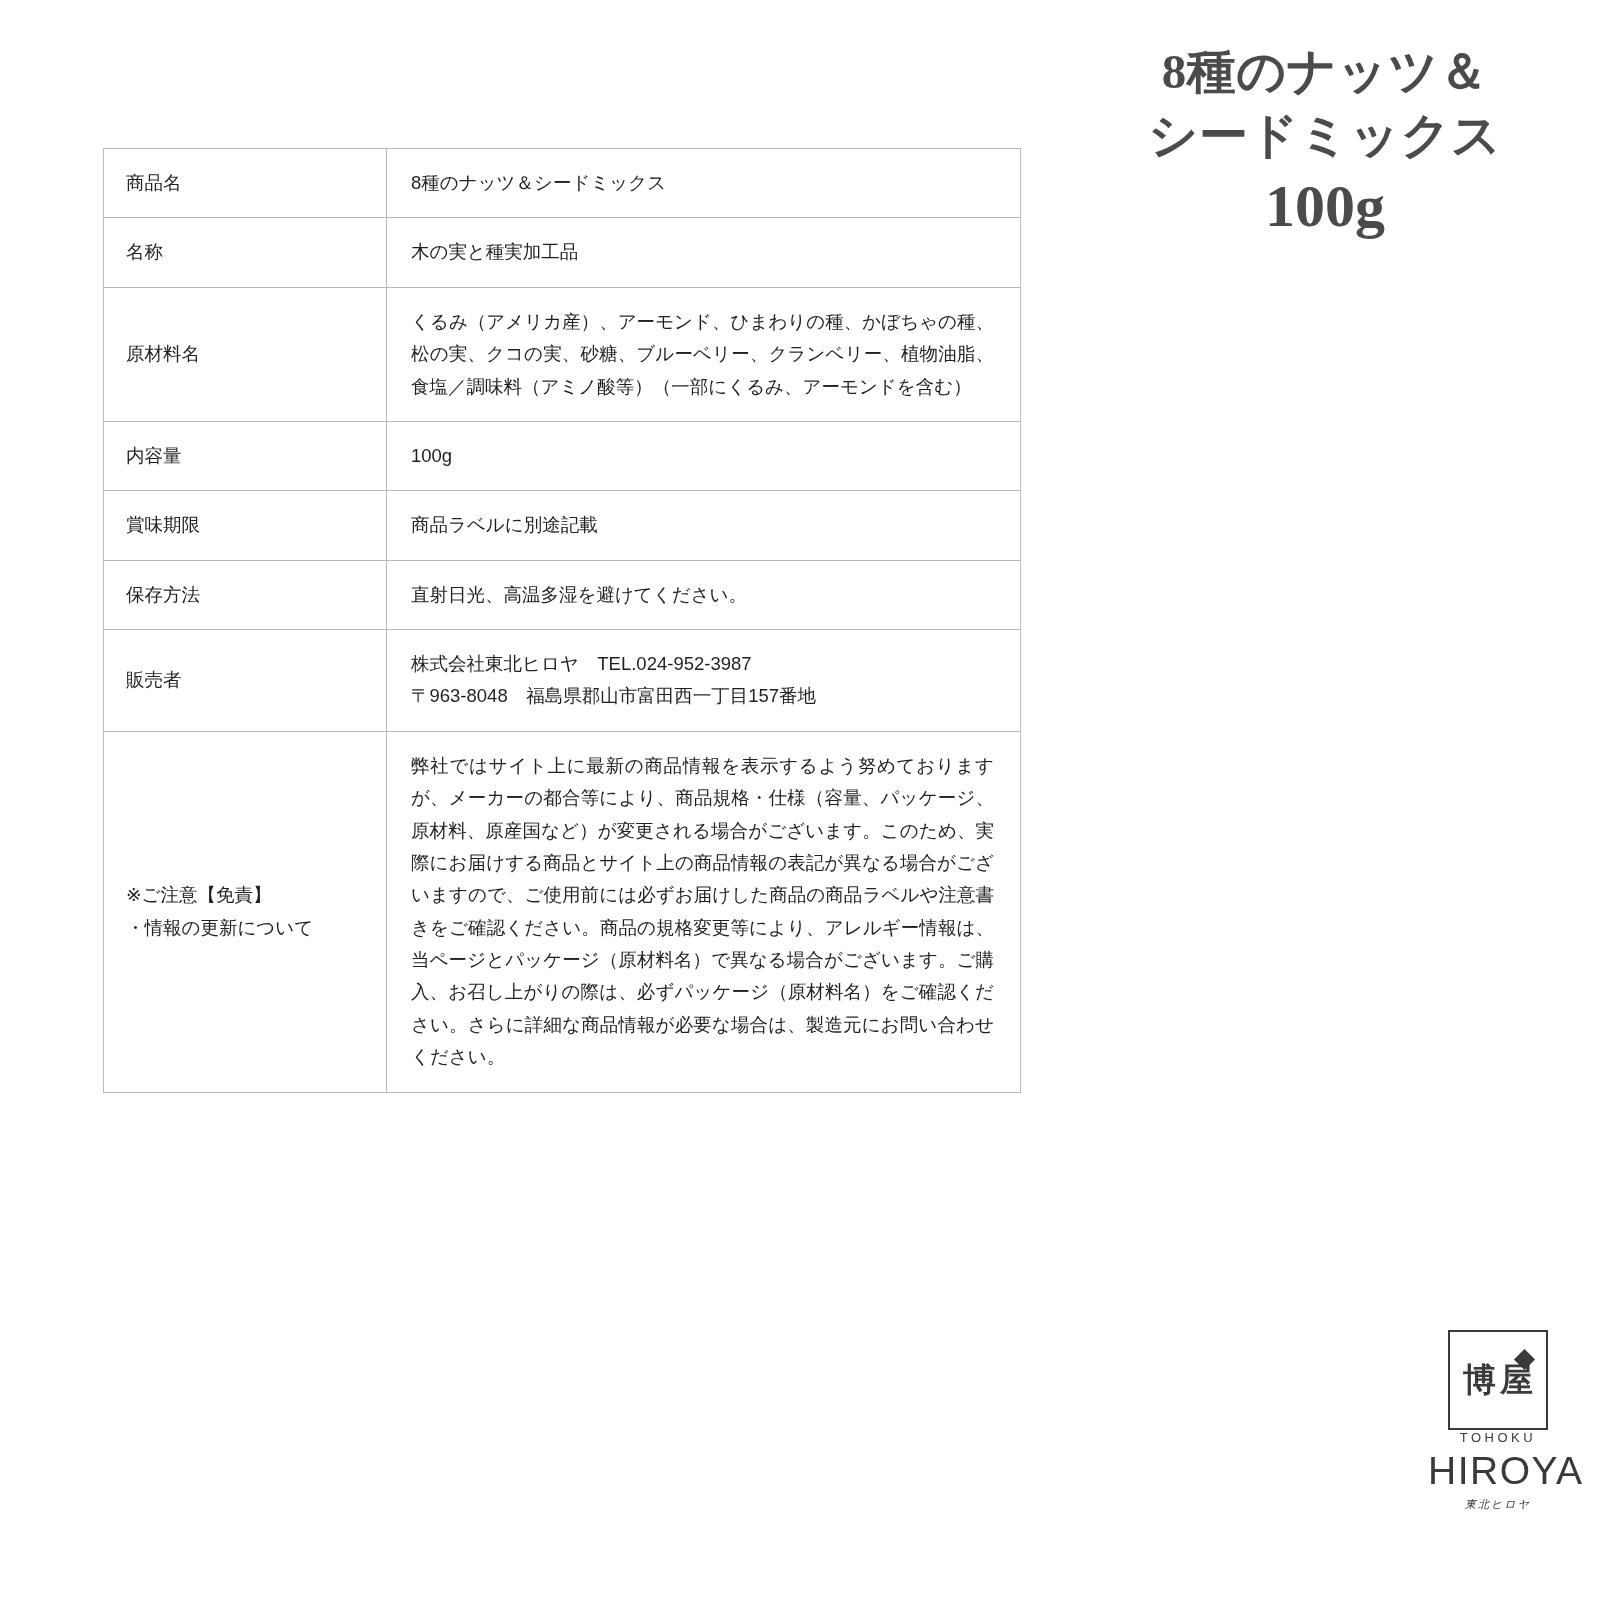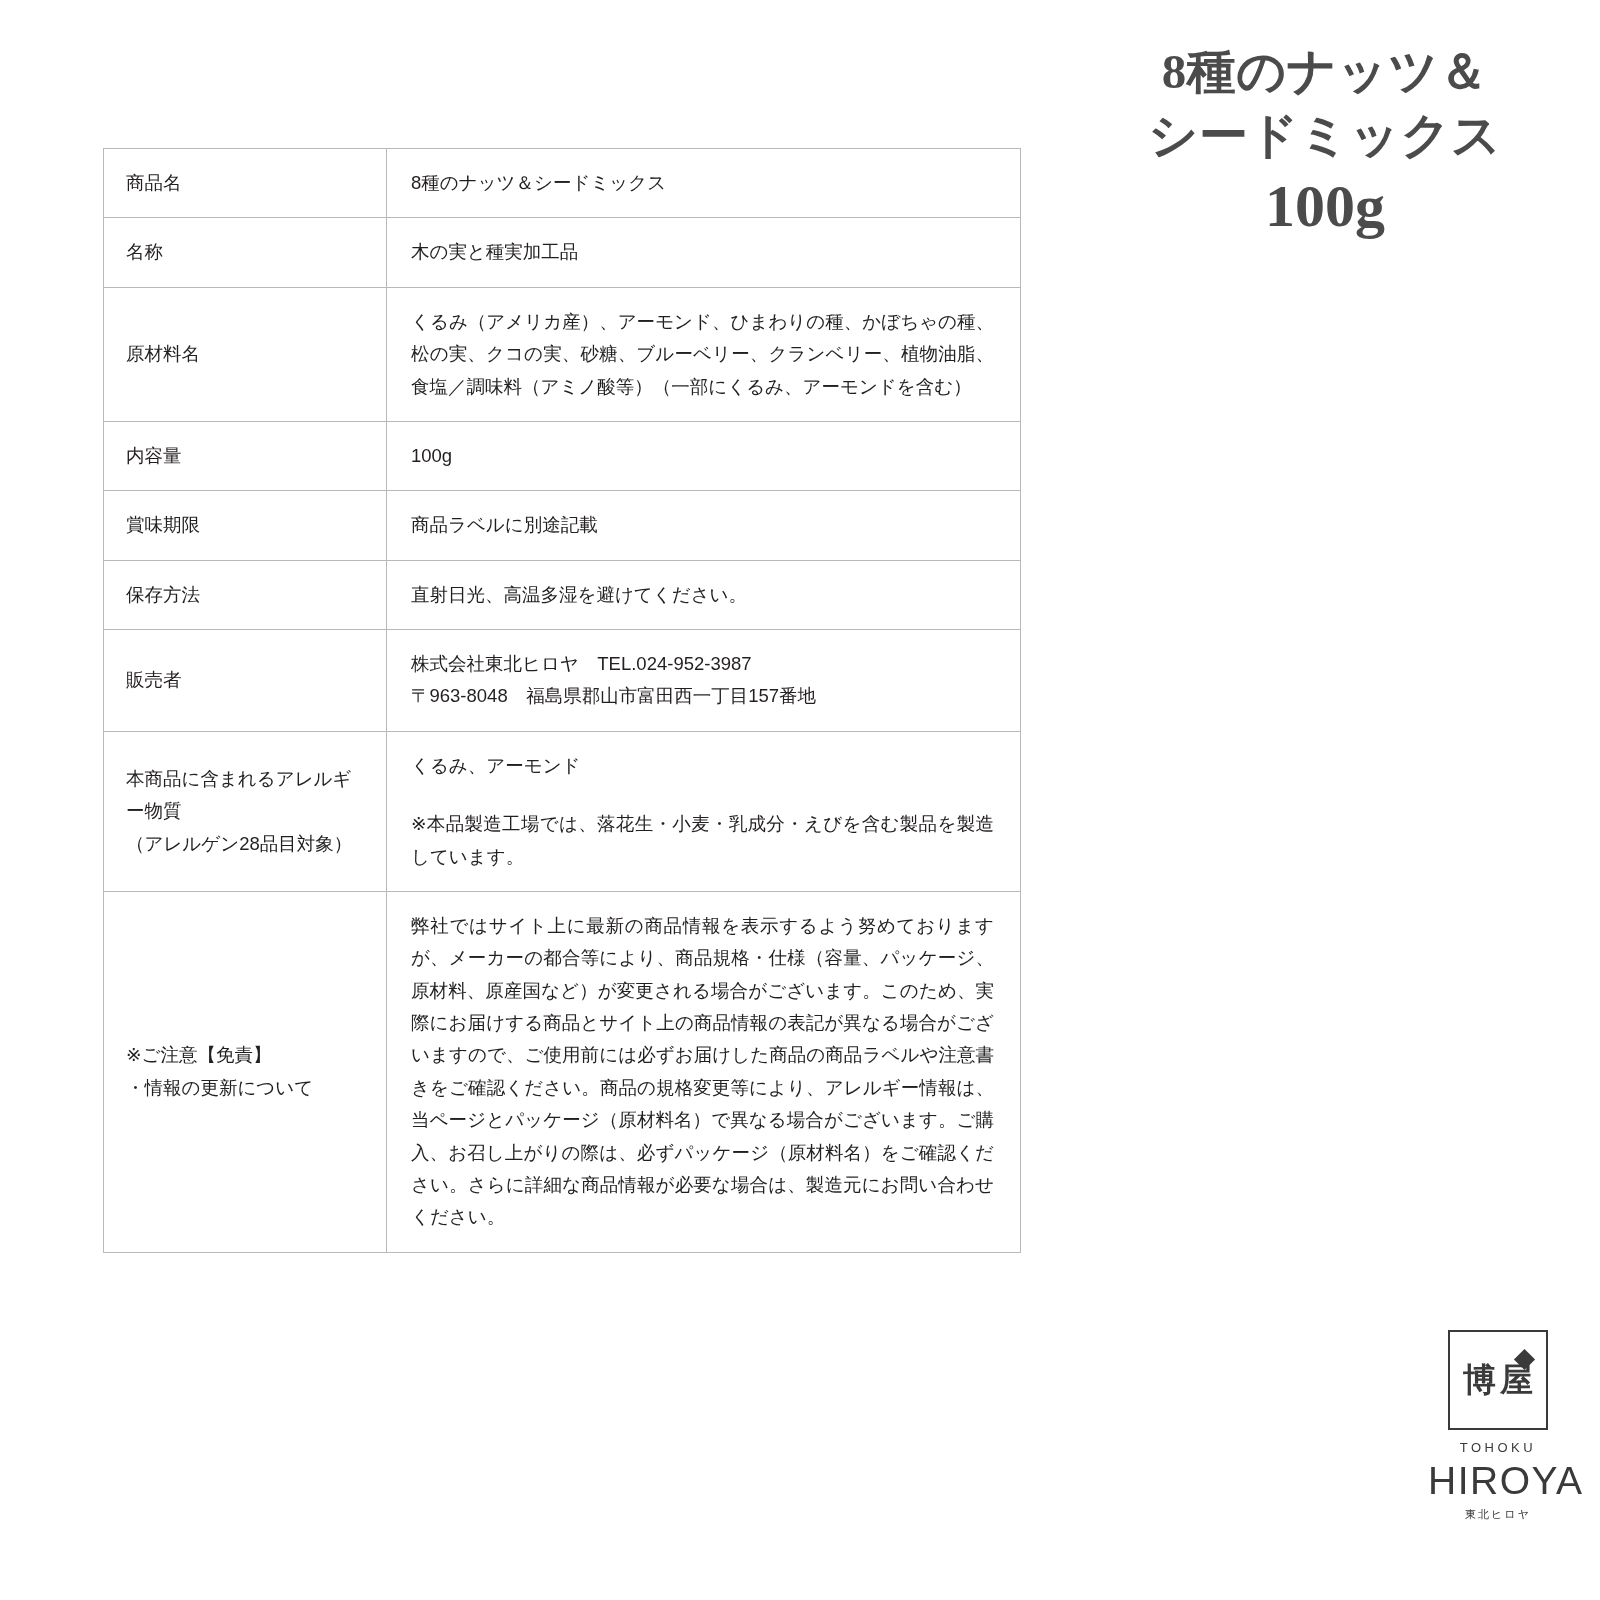--- a/index.html
+++ b/index.html
@@ -121,39 +121,39 @@
   .logo-mark .diamond {
     position: absolute;
     right: 14px;
     top: 20px;
     width: 15px;
     height: 15px;
     background: #3a3a3a;
     transform: rotate(45deg);
   }
   .logo-sub {
-    margin-top: 10px;
     font-size: 13px;
     letter-spacing: 3.5px;
     color: #3a3a3a;
     font-family: "Liberation Sans", sans-serif;
   }
   .logo-name {
     margin-top: 4px;
     font-size: 39px;
     letter-spacing: 1.5px;
     color: #3a3a3a;
     font-family: "Liberation Sans", sans-serif;
     font-weight: 400;
   }
   .logo-jp {
     margin-top: 4px;
     font-size: 11px;
     letter-spacing: 2px;
     color: #3a3a3a;
+    font-style: italic;
   }
 </style>
 </head>
 <body>
 
 <div class="title-block">
   <div class="title-line">8種のナッツ＆</div>
   <div class="title-line">シードミックス</div>
   <div class="title-weight">100g</div>
 </div>
@@ -204,30 +204,20 @@
 
     <tr>
       <td class="label">販売者</td>
       <td class="value">
         <p class="nowrap-block">株式会社東北ヒロヤ　TEL.024-952-3987
 〒963-8048　福島県郡山市富田西一丁目157番地</p>
       </td>
     </tr>
 
 
-    <tr class="row-tall">
-      <td class="label">
-        <span>本商品に含まれるアレルギー物質</span>
-        <span class="label-sub">（アレルゲン28品目対象）</span>
-      </td>
-      <td class="value">
-        <p>くるみ、アーモンド</p>
-        <p class="justified">※本品製造工場では、落花生・小麦・乳成分・えびを含む製品を製造しています。</p>
-      </td>
-    </tr>
 
     <tr class="row-disclaimer">
       <td class="label">
         <span>※ご注意【免責】</span>
         <span class="label-sub">・情報の更新について</span>
       </td>
       <td class="value">
         <p class="justified">弊社ではサイト上に最新の商品情報を表示するよう努めておりますが、メーカーの都合等により、商品規格・仕様（容量、パッケージ、原材料、原産国など）が変更される場合がございます。このため、実際にお届けする商品とサイト上の商品情報の表記が異なる場合がございますので、ご使用前には必ずお届けした商品の商品ラベルや注意書きをご確認ください。商品の規格変更等により、アレルギー情報は、当ページとパッケージ（原材料名）で異なる場合がございます。ご購入、お召し上がりの際は、必ずパッケージ（原材料名）をご確認ください。さらに詳細な商品情報が必要な場合は、製造元にお問い合わせください。</p>
       </td>
     </tr>

